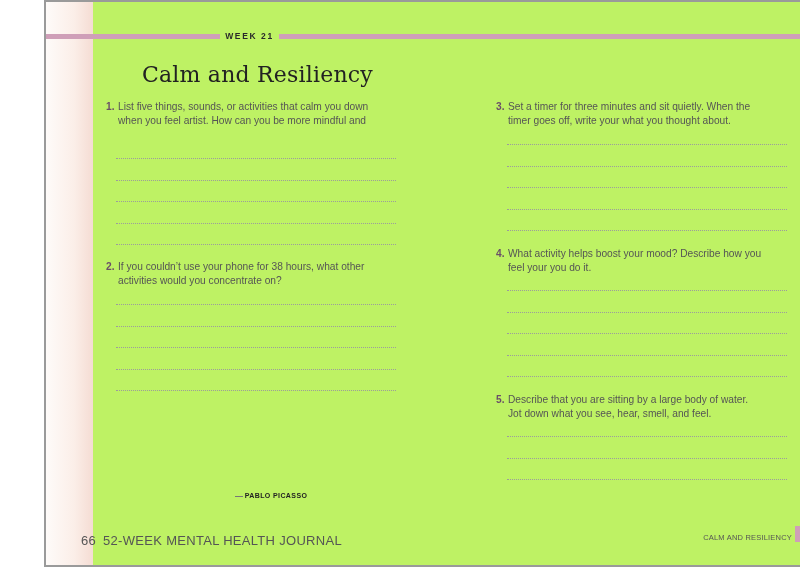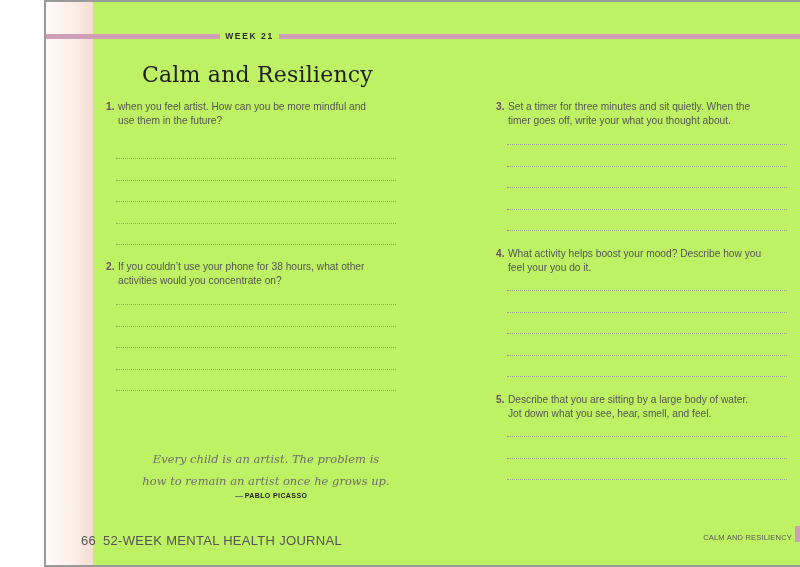--- a/index.html
+++ b/index.html
@@ -42,22 +42,22 @@
   <div class="purple-tab"></div>
 
   <div class="week-bar left"></div>
   <div class="week-label">WEEK 21</div>
   <div class="week-bar right"></div>
 
   <h1 class="title">Calm and Resiliency</h1>
 
   <div class="q" style="left:72px; top:98px; width:300px;">
     <span class="num">1.</span>
+    <div>List five things, sounds, or activities that calm you down</div>
     <div>when you feel artist. How can you be more mindful and</div>
-    <div>use them in the future?</div>
   </div>
   <div class="lines" style="left:70px; top:156px; width:280px;">
     <div class="ln"></div>
     <div class="ln"></div>
     <div class="ln"></div>
     <div class="ln"></div>
     <div class="ln"></div>
   </div>
 
   <div class="q" style="left:72px; top:258px; width:300px;">
@@ -66,24 +66,20 @@
     <div>activities would you concentrate on?</div>
   </div>
   <div class="lines" style="left:70px; top:302px; width:280px;">
     <div class="ln"></div>
     <div class="ln"></div>
     <div class="ln"></div>
     <div class="ln"></div>
     <div class="ln"></div>
   </div>
 
-  <div class="quote">
-    <div>Every child is an artist. The problem is</div>
-    <div>how to remain an artist once he grows up.</div>
-  </div>
   <div class="attrib">
     <span class="dash"></span><span>PABLO PICASSO</span>
   </div>
 
   <div class="q" style="left:462px; top:98px; width:300px;">
     <span class="num">3.</span>
     <div>Set a timer for three minutes and sit quietly. When the</div>
     <div>timer goes off, write your what you thought about.</div>
   </div>
   <div class="lines" style="left:461px; top:142px; width:280px;">

